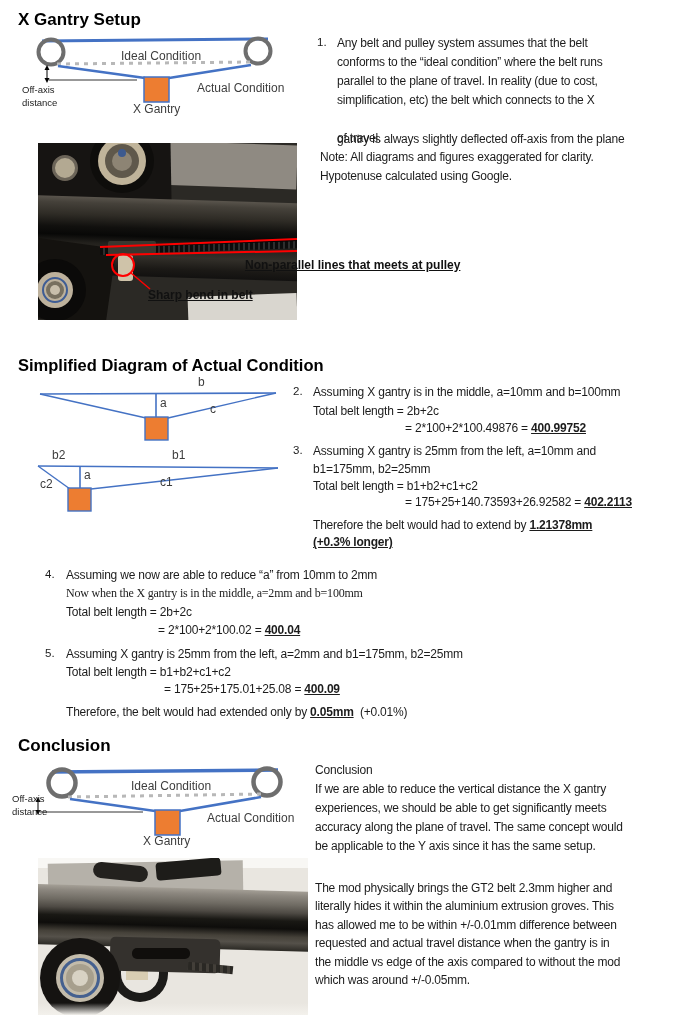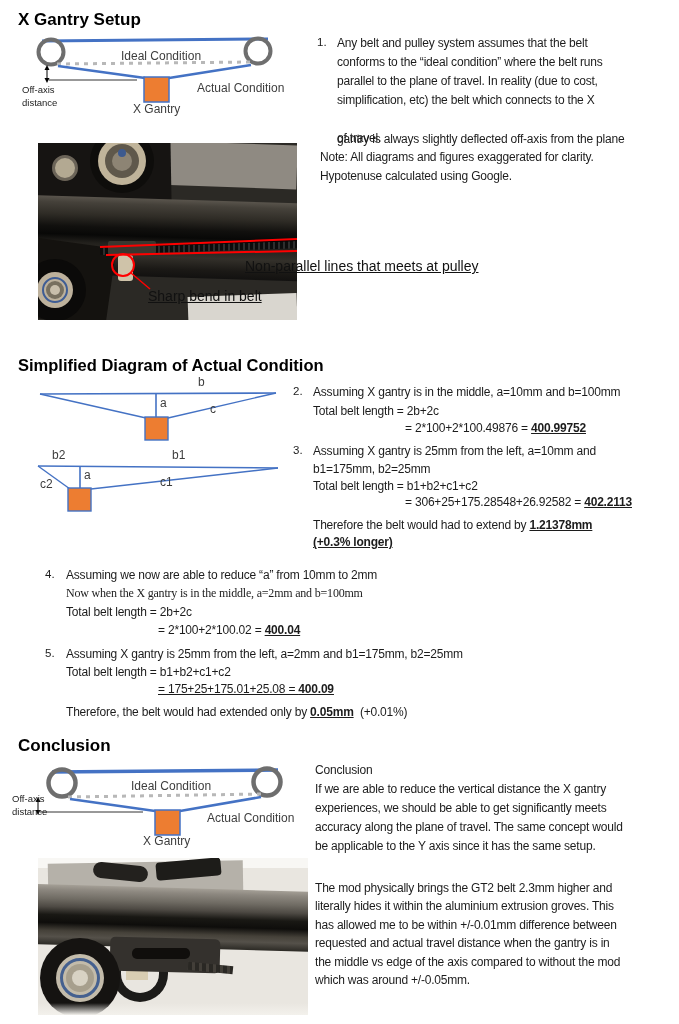--- a/index.html
+++ b/index.html
@@ -7,21 +7,21 @@
        font-family:"Liberation Sans",sans-serif;color:#1a1a1a;overflow:hidden;}
   .abs{position:absolute;}
   .h{position:absolute;font-weight:bold;color:#000;white-space:nowrap;}
   .h1{font-size:17px;}
   .h2{font-size:16.5px;}
   .tl{position:absolute;font-size:12px;letter-spacing:-0.2px;white-space:pre;color:#1c1c1c;}
   .num{position:absolute;font-size:11.5px;color:#1c1c1c;}
   .bu{font-weight:bold;text-decoration:underline;}
   .dlabel{position:absolute;font-size:12px;color:#3d3d3d;white-space:nowrap;}
   .dsmall{position:absolute;font-size:9.5px;color:#222;white-space:nowrap;line-height:1.1;}
-  .photolabel{position:absolute;font-size:14px;font-weight:normal;text-decoration:underline;color:#111;white-space:nowrap;}
+  .photolabel{position:absolute;font-size:12px;font-weight:bold;text-decoration:underline;color:#111;white-space:nowrap;}
   svg{position:absolute;overflow:visible;}
   .photo{position:absolute;overflow:hidden;background:#2b2925;}
   .photo2{position:absolute;overflow:hidden;background:#e9e6e0;}
   .circle{position:absolute;border-radius:50%;}
 </style>
 </head>
 <body>
 
 <div class="h h1" style="left:18px;top:10px;">X Gantry Setup</div>
 
@@ -113,35 +113,35 @@
 
 <div class="num" style="left:293px;top:385px;">2.</div>
 <div class="tl" style="left:313px;top:385px;">Assuming X gantry is in the middle, a=10mm and b=100mm</div>
 <div class="tl" style="left:313px;top:404px;">Total belt length = 2b+2c</div>
 <div class="tl" style="left:405px;top:421px;"><span>= 2*100+2*100.49876 = </span><span class="bu">400.99752</span></div>
 
 <div class="num" style="left:293px;top:444px;">3.</div>
 <div class="tl" style="left:313px;top:444px;">Assuming X gantry is 25mm from the left, a=10mm and</div>
 <div class="tl" style="left:313px;top:462px;">b1=175mm, b2=25mm</div>
 <div class="tl" style="left:313px;top:479px;">Total belt length = b1+b2+c1+c2</div>
-<div class="tl" style="left:405px;top:495px;"><span>= 306+25+175.28548+26.92582 = </span><span class="bu">402.2113</span></div>
+<div class="tl" style="left:405px;top:495px;"><span>= 175+25+140.73593+26.92582 = </span><span class="bu">402.2113</span></div>
 
 <div class="tl" style="left:313px;top:518px;"><span>Therefore the belt would had to extend by </span><span class="bu">1.21378mm</span></div>
 <div class="tl bu" style="left:313px;top:535px;">(+0.3% longer)</div>
 
 <div class="num" style="left:45px;top:568px;">4.</div>
 <div class="tl" style="left:66px;top:568px;">Assuming we now are able to reduce “a” from 10mm to 2mm</div>
 <div class="tl" style="left:66px;top:586px;font-family:Liberation Serif, serif;">Now when the X gantry is in the middle, a=2mm and b=100mm</div>
 <div class="tl" style="left:66px;top:605px;">Total belt length = 2b+2c</div>
 <div class="tl" style="left:158px;top:623px;"><span>= 2*100+2*100.02 = </span><span class="bu">400.04</span></div>
 
 <div class="num" style="left:45px;top:647px;">5.</div>
 <div class="tl" style="left:66px;top:647px;">Assuming X gantry is 25mm from the left, a=2mm and b1=175mm, b2=25mm</div>
 <div class="tl" style="left:66px;top:665px;">Total belt length = b1+b2+c1+c2</div>
-<div class="tl" style="left:158px;top:682px;text-decoration:underline;"><span>= 175+25+175.01+25.08 = </span><span class="bu">400.09</span></div>
+<div class="tl" style="left:164px;top:682px;"><span>= 175+25+175.01+25.08 = </span><span class="bu">400.09</span></div>
 
 <div class="tl" style="left:66px;top:705px;"><span>Therefore, the belt would had extended only by </span><span class="bu">0.05mm</span><span>  (+0.01%)</span></div>
 
 <div class="h h1" style="left:18px;top:736px;">Conclusion</div>
 
 <svg style="left:20px;top:760px;" width="300" height="95">
   <line x1="32" y1="12" x2="258" y2="10" stroke="#4472C4" stroke-width="3.5"></line>
   <circle cx="42" cy="23" r="13.5" fill="none" stroke="#6e6e6e" stroke-width="4.5"></circle>
   <circle cx="247" cy="22" r="13.5" fill="none" stroke="#6e6e6e" stroke-width="4.5"></circle>
   <line x1="48" y1="37" x2="242" y2="34" stroke="#b8b8b8" stroke-width="3" stroke-dasharray="4 5"></line>

